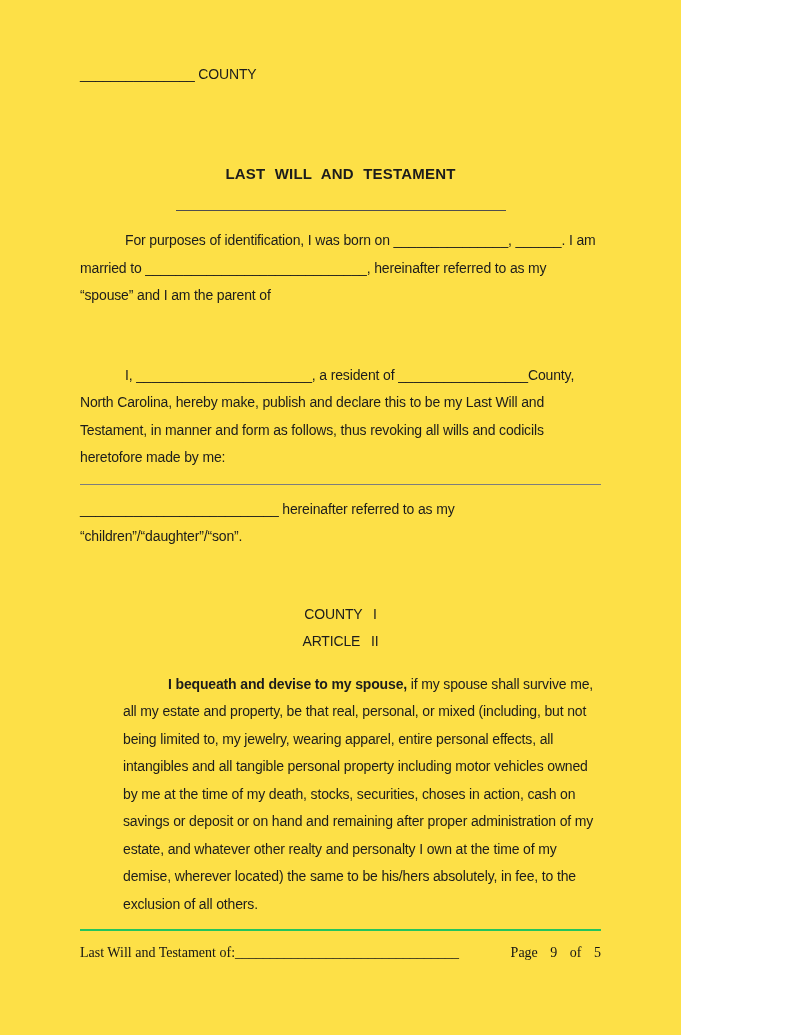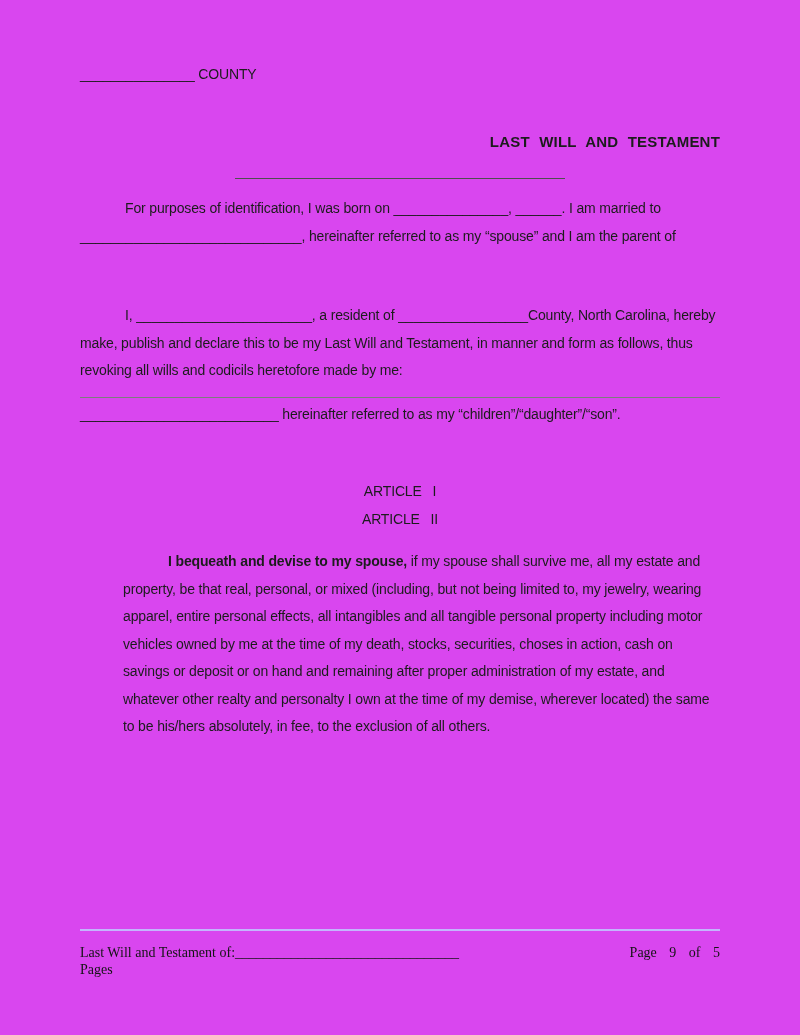--- a/index.html
+++ b/index.html
@@ -1,38 +1,38 @@
 <!DOCTYPE html>
 <html><head>
 <meta charset="utf-8">
 <style>
   * { box-sizing: border-box; }
   html, body { margin: 0; padding: 0; background: #ffffff; }
   .page {
-    width: 800px;
+    width: 681px;
     height: 1035px;
     position: relative;
-    background: #d946ef;
+    background: #fde047;
     font-family: "Liberation Sans", "DejaVu Sans", sans-serif;
     font-size: 14px;
     color: #1c1c1c;
     letter-spacing: -0.15px;
     overflow: hidden;
   }
   .content { padding: 64px 80px 0 80px; }
 
   .county-line { line-height: 20px; }
 
   .doc-title {
-    text-align: right;
+    text-align: center;
     font-weight: 700;
     font-size: 15px;
     word-spacing: 5px;
     letter-spacing: 0.2px;
-    margin-top: 48px;
+    margin-top: 80px;
     line-height: 20px;
   }
   .doc-of {
     text-align: center;
     font-weight: 700;
     font-size: 14px;
     margin-top: 15px;
     line-height: 20px;
   }
   .title-underline {
@@ -45,21 +45,21 @@
   .para { margin: 0; line-height: 27.5px; }
   .indent { text-indent: 45px; }
 
   .intro-para { margin-top: 52px; }
   .ident-para { margin-top: 16px; }
 
   .full-blank {
     height: 13px;
     border-bottom: 1.5px solid #7d7d7d;
   }
-  .children-para { margin-top: 3px; }
+  .children-para { margin-top: 11px; }
 
   .article-heading {
     text-align: center;
     font-size: 14px;
     font-weight: 400;
     word-spacing: 7px;
     line-height: 27.5px;
     margin: 0;
   }
   .mt-article-1 { margin-top: 50px; }
@@ -67,21 +67,21 @@
   .mt-body { margin-top: 17px; }
   .mt-body-2 { margin-top: 15px; margin-left: 43px; }
 
   .bold-lead { font-weight: 700; }
 
   .footer {
     position: absolute;
     left: 80px;
     right: 80px;
     top: 929px;
-    border-top: 2px solid #c4b5fd;
+    border-top: 2px solid #22c55e;
     padding-top: 13px;
     font-family: "Liberation Serif", "DejaVu Serif", serif;
     font-size: 14px;
     letter-spacing: 0;
     line-height: 17px;
     display: flex;
     justify-content: space-between;
     align-items: flex-start;
     color: #141414;
   }
@@ -106,31 +106,30 @@
     </p>
 
     <p class="para indent intro-para">
       <span>I, _______________________, a resident of _________________County, North Carolina, hereby make, publish and declare this to be my Last Will and Testament, in manner and form as follows, thus revoking all wills and codicils heretofore made by me:</span>
     </p>
     <div class="full-blank"></div>
     <p class="para children-para">
       <span>__________________________ hereinafter referred to as my “children”/“daughter”/“son”.</span>
     </p>
 
-    <h2 class="article-heading mt-article-1">ARTICLE I</h2>
+    <h2 class="article-heading mt-article-1">COUNTY I</h2>
 
     <h2 class="article-heading mt-article-2">ARTICLE II</h2>
     <p class="para indent mt-body-2">
       <span class="bold-lead">I bequeath and devise to my spouse,</span><span> if my spouse shall survive me, all my estate and property, be that real, personal, or mixed (including, but not being limited to, my jewelry, wearing apparel, entire personal effects, all intangibles and all tangible personal property including motor vehicles owned by me at the time of my death, stocks, securities, choses in action, cash on savings or deposit or on hand and remaining after proper administration of my estate, and whatever other realty and personalty I own at the time of my demise, wherever located) the same to be his/hers absolutely, in fee, to the exclusion of all others.</span>
     </p>
 
   </div>
 
   <div class="footer">
     <div class="footer-left">
       <div class="footer-line1">
         <span>Last Will and Testament of:</span><span>________________________________</span>
       </div>
-      <div class="footer-line2">Pages</div>
     </div>
     <div class="footer-right">Page 9 of 5</div>
   </div>
 </div>
 
 </body></html>

